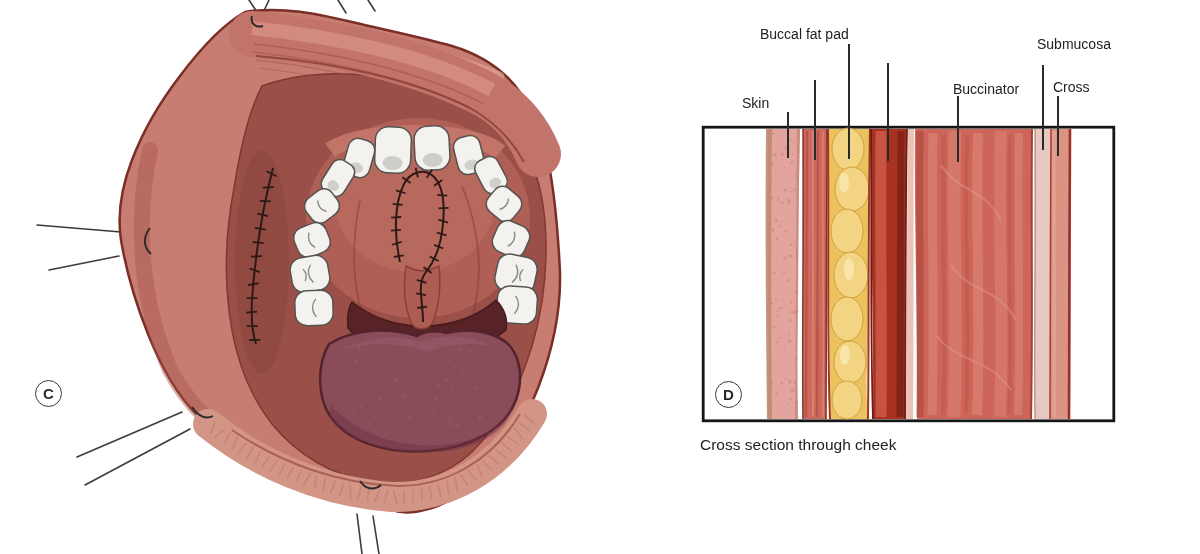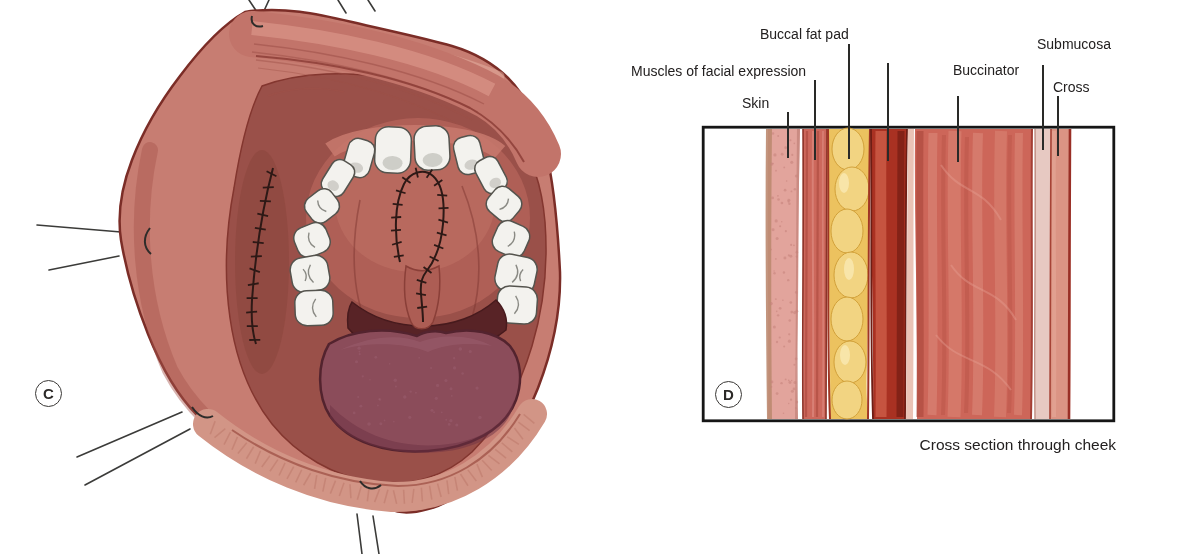--- a/index.html
+++ b/index.html
@@ -5,21 +5,21 @@
   html,body{margin:0;padding:0;background:#fff;}
   .stage{position:relative;width:1200px;height:554px;overflow:hidden;background:#fff;
          font-family:"Liberation Sans",sans-serif;}
   svg{position:absolute;display:block;}
   .label{position:absolute;font-size:14px;line-height:1.45;color:#232020;white-space:nowrap;}
   .label.wrap{white-space:normal;}
   .leader{position:absolute;width:1.6px;background:#2a2a28;z-index:5;}
   .marker{position:absolute;width:25px;height:25px;border:1.8px solid #3a3836;border-radius:50%;
           background:#fff;text-align:center;line-height:25px;font-size:15px;font-weight:bold;
           color:#2b2927;z-index:6;}
-  .caption{position:absolute;left:700px;top:436px;width:416px;text-align:right;
+  .caption{position:absolute;left:700px;top:436px;width:416px;text-align:left;
            font-size:15.5px;color:#232020;}
 </style>
 </head>
 <body>
 
 <div class="stage">
 
   <svg style="left:0;top:0" width="620" height="554" viewBox="0 0 620 554">
 
     <g stroke="#3b3b39" stroke-width="1.6" stroke-linecap="round">
@@ -435,24 +435,23 @@
 
       <g>
         <path d="M350 4 L370 4 C369 100 370 200 369 294 L349 294 C350 200 349 100 350 4 Z" fill="#db9484"></path>
         <path d="M353 6 C352 100 354 200 353 292" stroke="#e4a898" stroke-width="4" fill="none" opacity="0.6"></path>
         <path d="M350 4 C349 100 350 200 349 294" stroke="#a64336" stroke-width="1.6" fill="none"></path>
         <path d="M369 4 C368 100 369 200 368 294" stroke="#992f26" stroke-width="2.6" fill="none"></path>
       </g>
     </g>
   </svg>
 
-  <div class="label" style="left:631px;top:61px">Muscles of facial expression</div>
   <div class="label" style="left:742px;top:93px">Skin</div>
   <div class="label" style="left:760px;top:24px">Buccal fat pad</div>
-  <div class="label" style="left:953px;top:60px">Buccinator</div>
+  <div class="label" style="left:953px;top:79px">Buccinator</div>
   <div class="label" style="left:1037px;top:34px">Submucosa</div>
   <div class="label" style="left:1053px;top:77px">Cross</div>
 
   <div class="leader" style="left:787px;top:112px;height:46px"></div>
   <div class="leader" style="left:814px;top:80px;height:80px"></div>
   <div class="leader" style="left:848px;top:44px;height:115px"></div>
   <div class="leader" style="left:887px;top:63px;height:98px"></div>
   <div class="leader" style="left:957px;top:96px;height:66px"></div>
   <div class="leader" style="left:1042px;top:65px;height:85px"></div>
   <div class="leader" style="left:1057px;top:96px;height:60px"></div>

